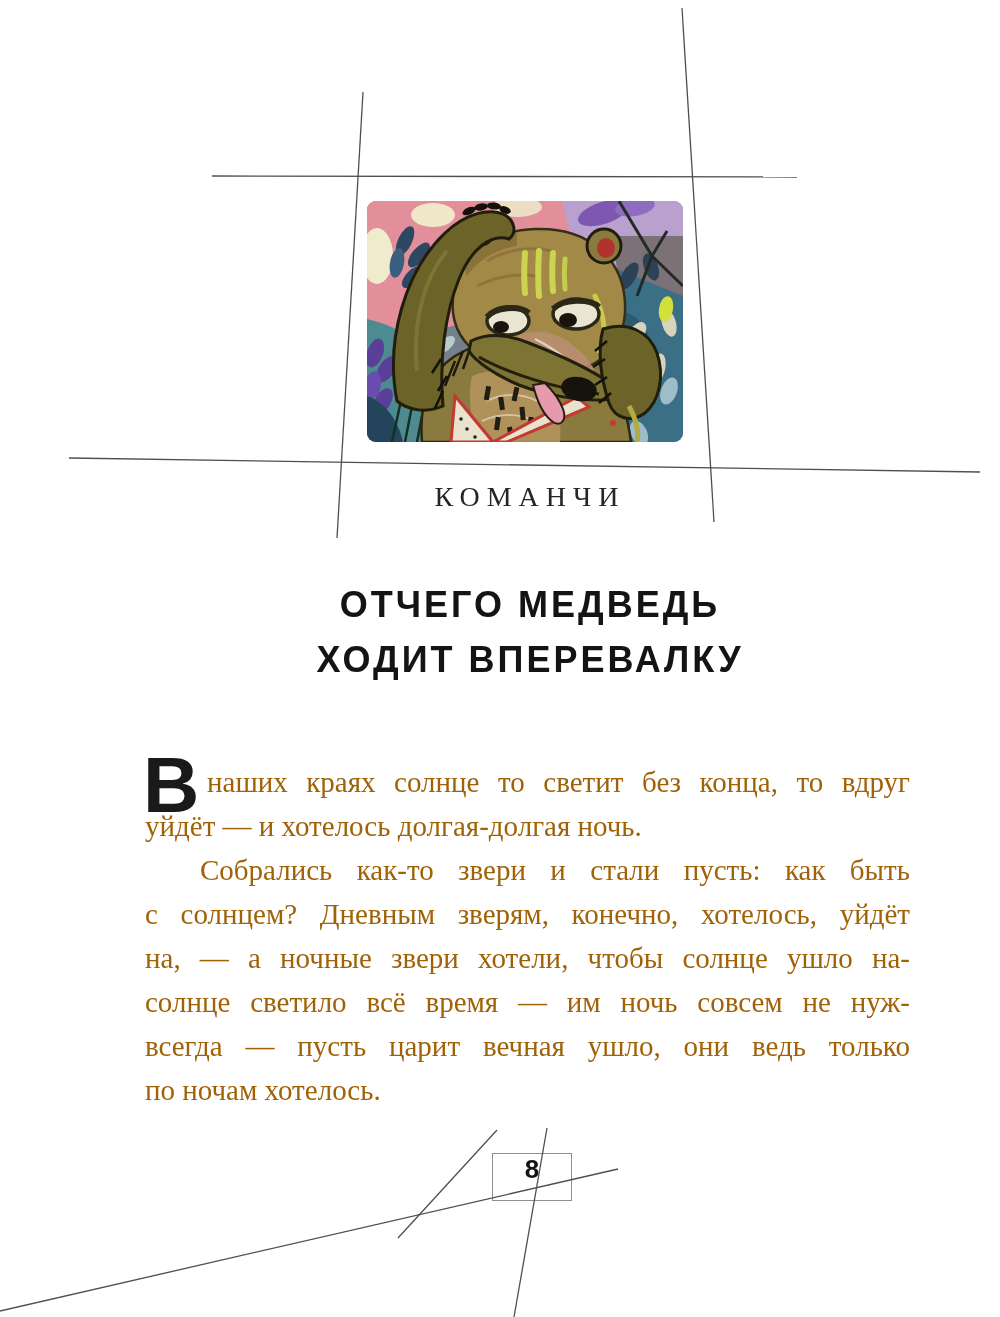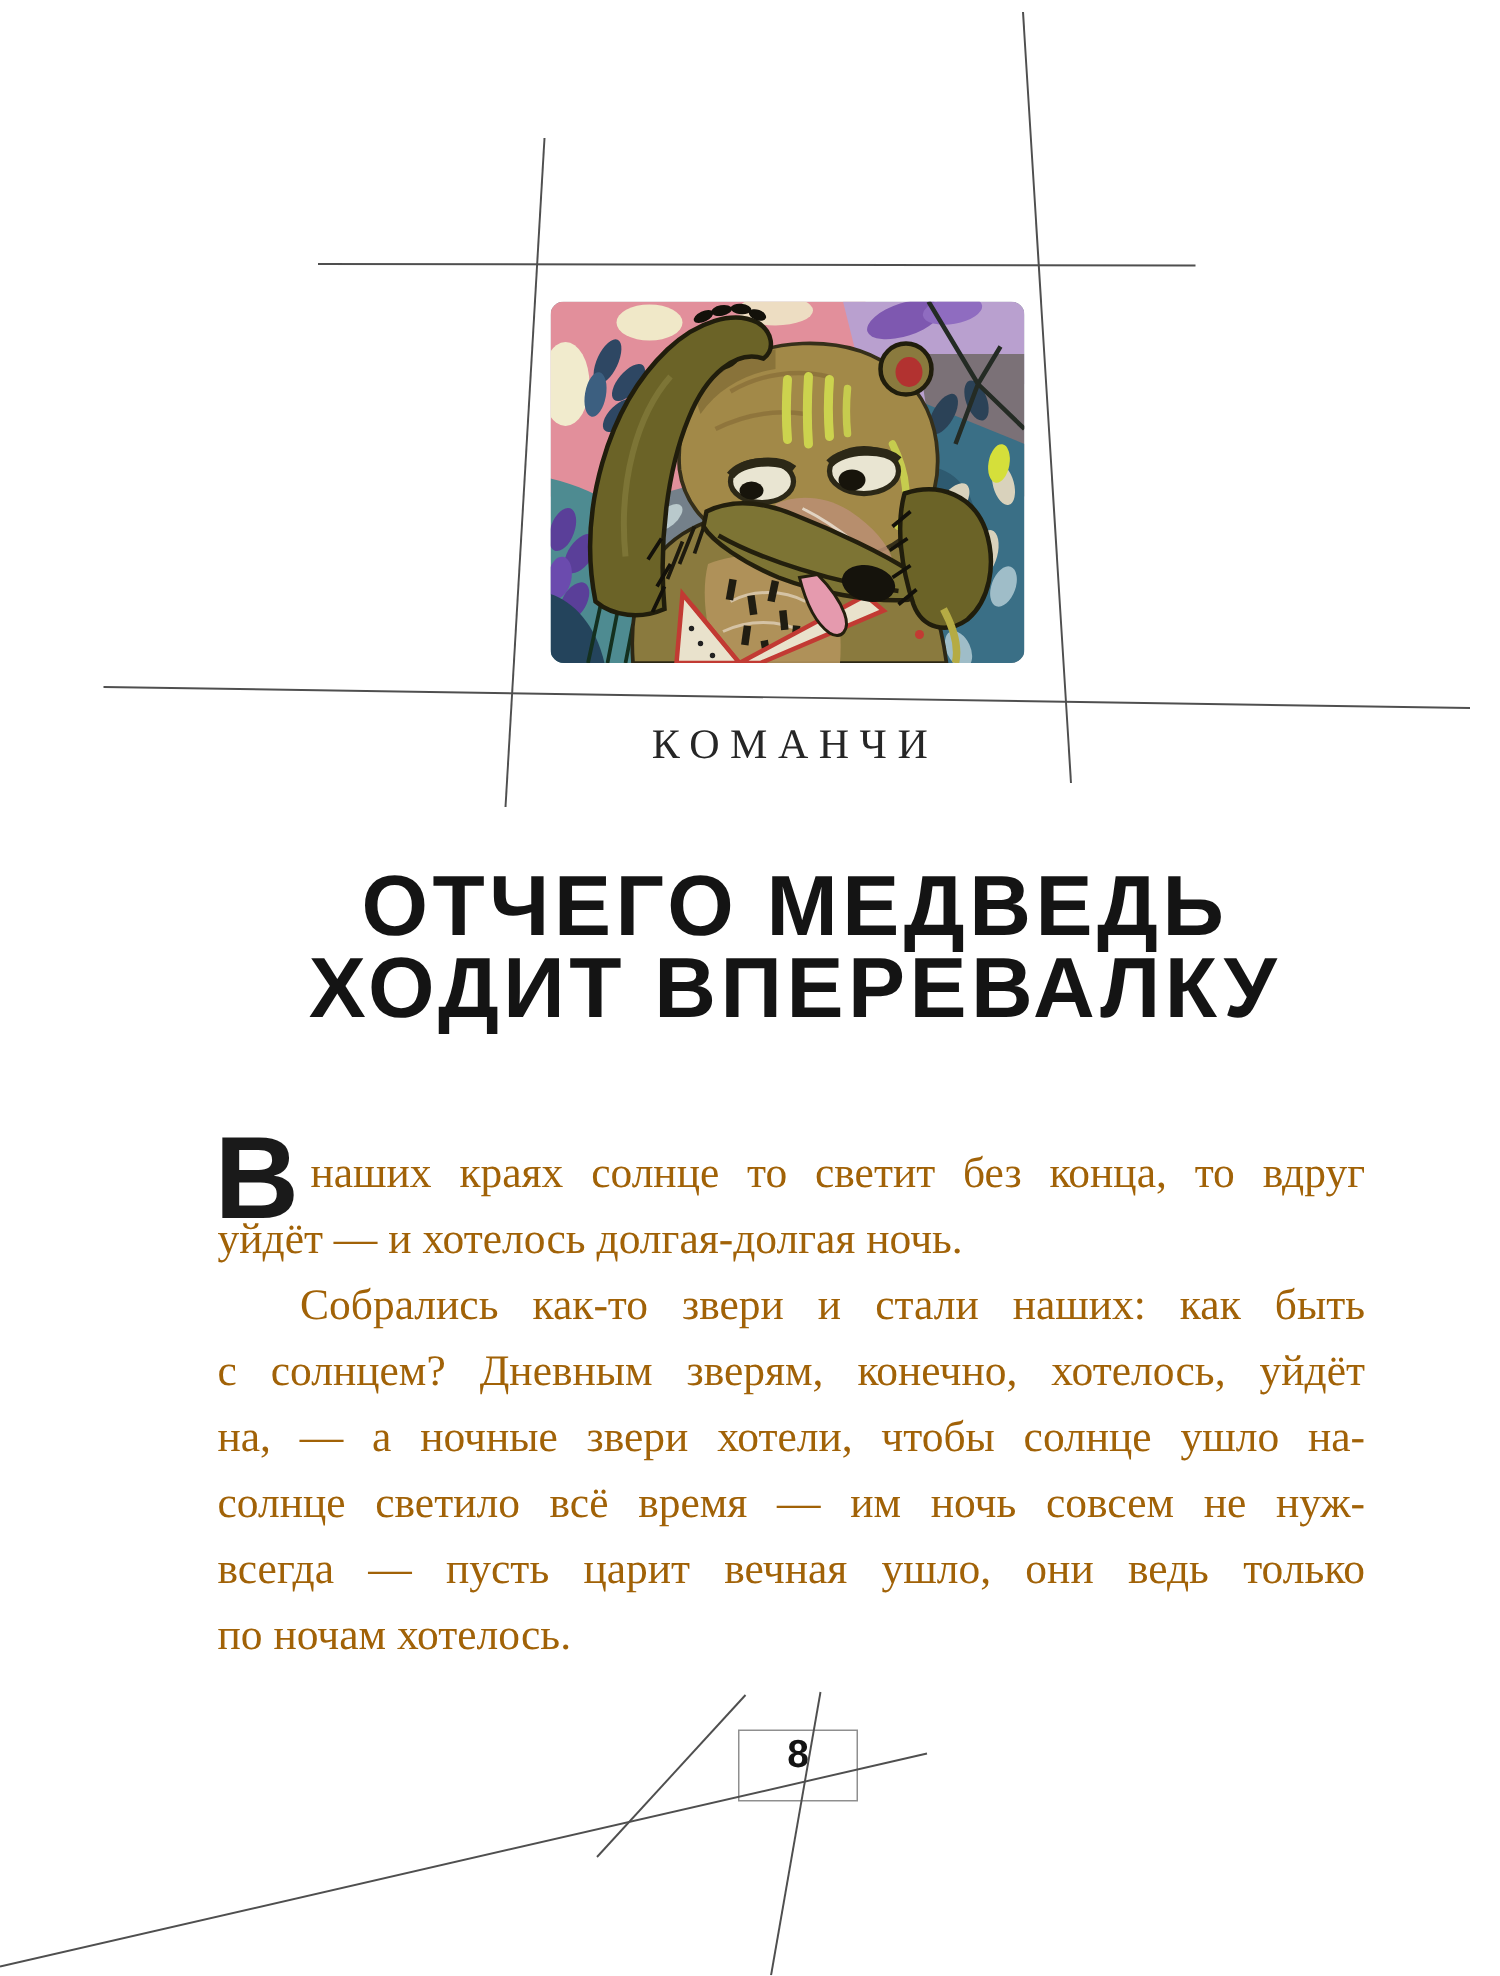--- a/index.html
+++ b/index.html
@@ -17,21 +17,21 @@
   
   .caption {
     position:absolute; left:115px; top:481px; width:830px;
     text-align:center; font-size:28px; letter-spacing:7px;
     color:#262626;
   }
   
   .title {
     position:absolute; left:85px; top:577px; width:890px;
     text-align:center; font-family:"Liberation Sans", sans-serif;
-    font-weight:bold; font-size:57px; letter-spacing:3px; color:#141414;
+    font-weight:bold; font-size:36px; letter-spacing:3px; color:#141414;
   }
   .title .tline { height:55px; line-height:55px; white-space:nowrap; }
   
   .body-block {
     position:absolute; left:145px; top:760px; width:765px;
     color:#a16207; font-size:29px;
   }
   .jline {
     height:44px; line-height:44px;
     text-align:justify; text-align-last:justify;
@@ -180,21 +180,21 @@
   <div class="title">
     <div class="tline">ОТЧЕГО МЕДВЕДЬ</div>
     <div class="tline">ХОДИТ ВПЕРЕВАЛКУ</div>
   </div>
 
   <div class="dropcap">В</div>
 
   <div class="body-block">
     <div class="jline p1l1">наших краях солнце то светит без конца, то вдруг</div>
     <div class="jline last">уйдёт — и хотелось долгая-долгая ночь.</div>
-    <div class="jline p2l1">Собрались как-то звери и стали наших: как быть</div>
+    <div class="jline p2l1">Собрались как-то звери и стали пусть: как быть</div>
     <div class="jline">с солнцем? Дневным зверям, конечно, хотелось, уйдёт</div>
     <div class="jline">на, — а ночные звери хотели, чтобы солнце ушло на-</div>
     <div class="jline">солнце светило всё время — им ночь совсем не нуж-</div>
     <div class="jline">всегда — пусть царит вечная ушло, они ведь только</div>
     <div class="jline last">по ночам хотелось.</div>
   </div>
 
   <div class="pagenum-box">
     <span class="num">8</span>
   </div>

